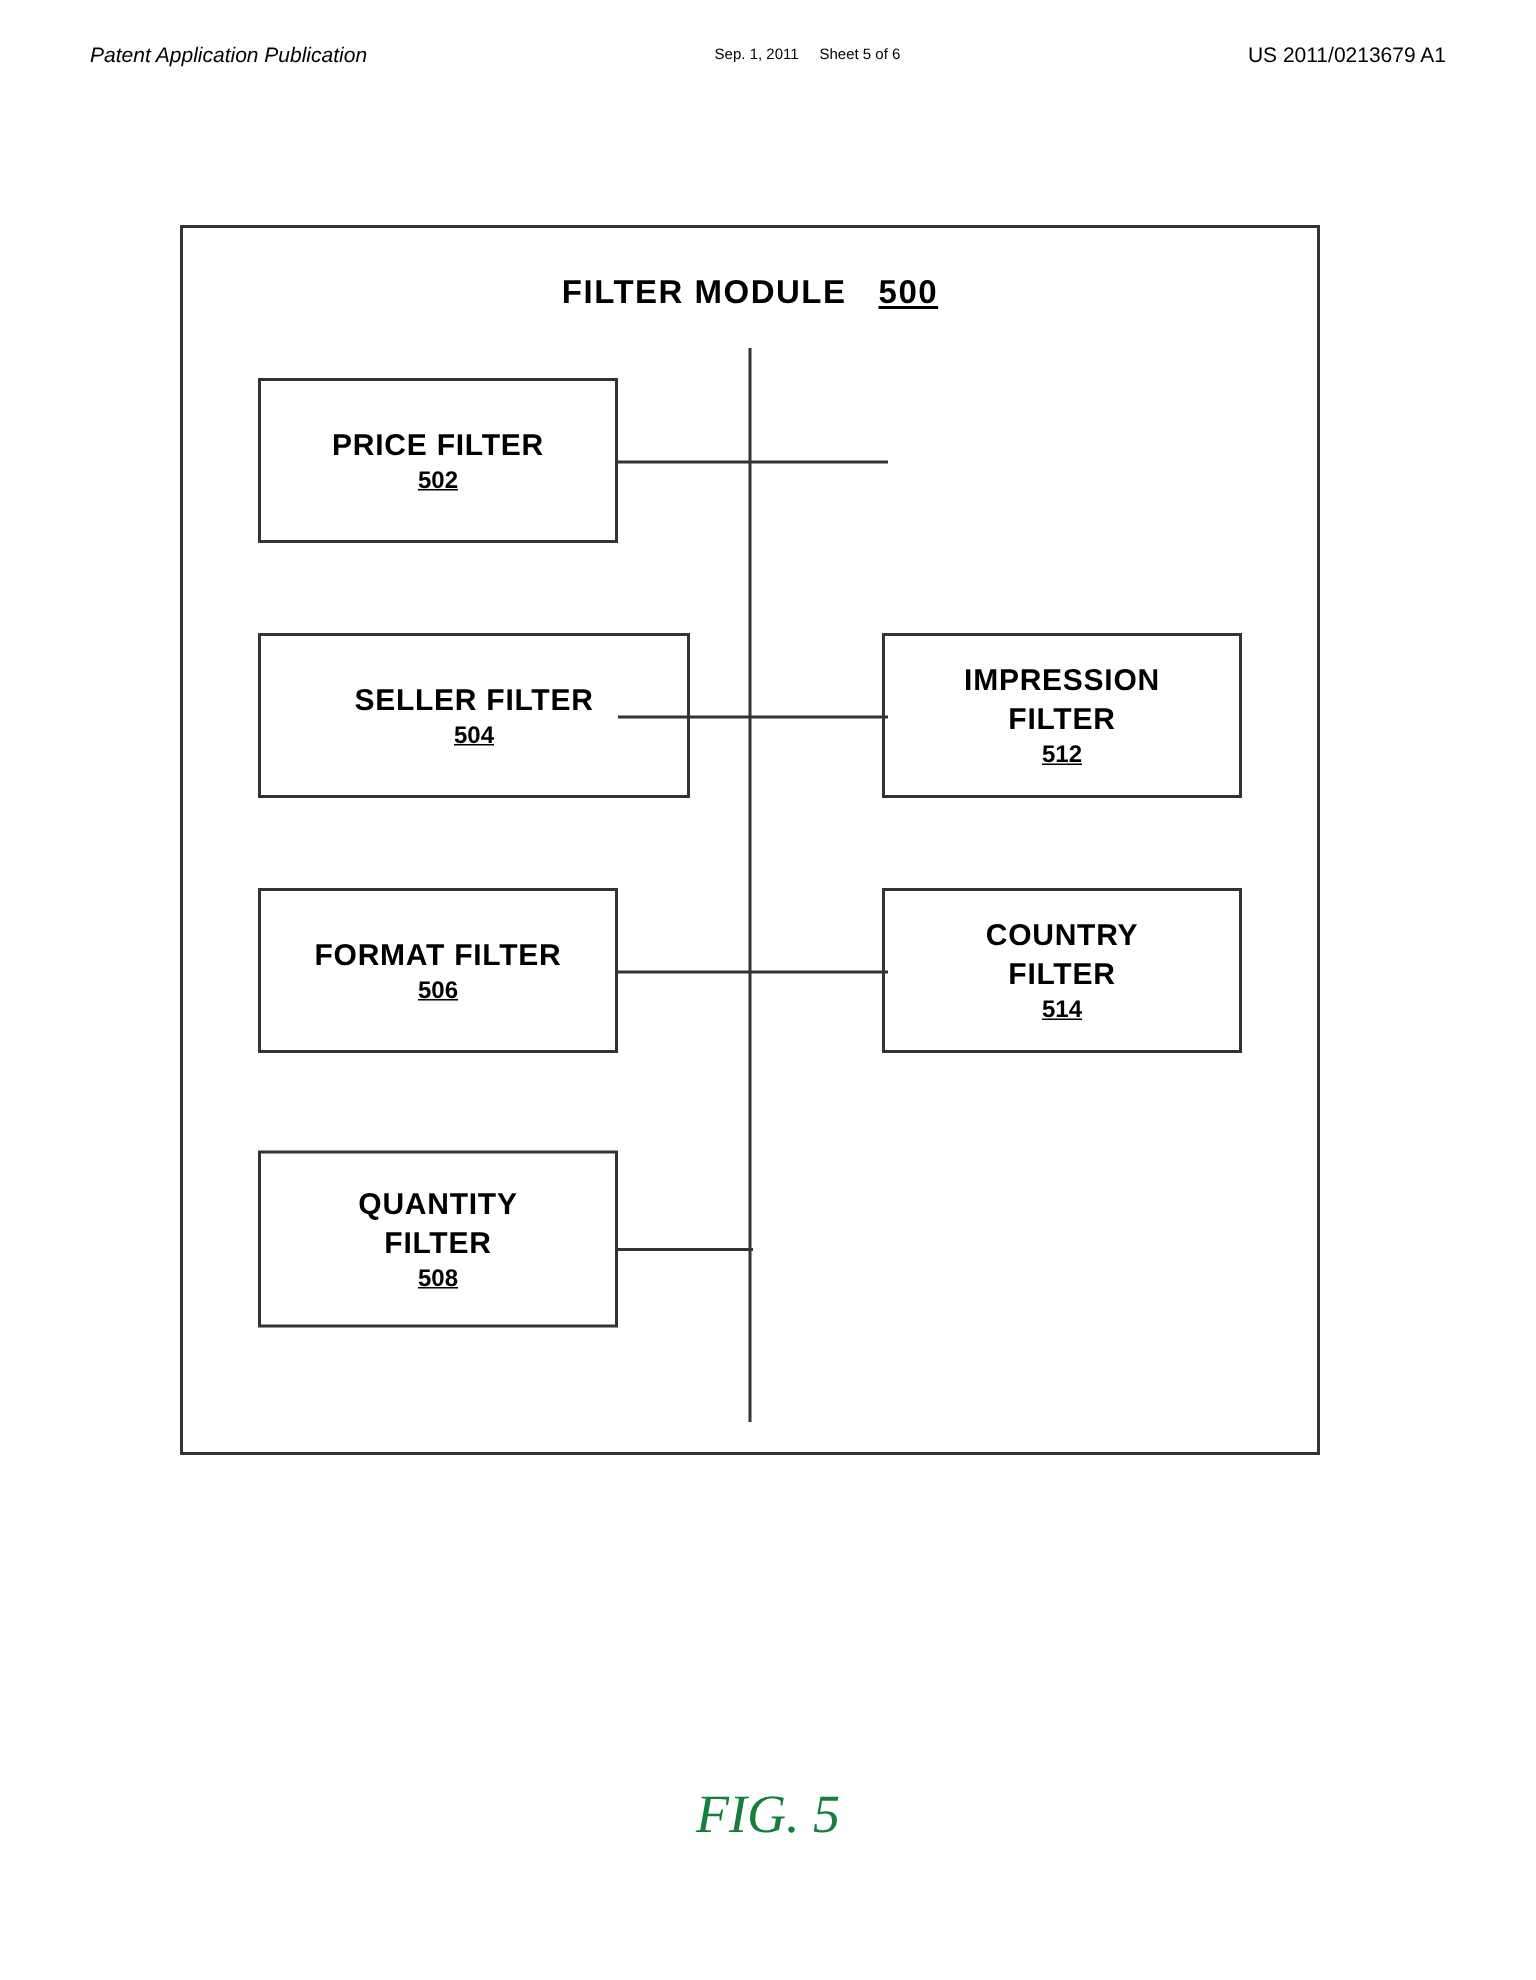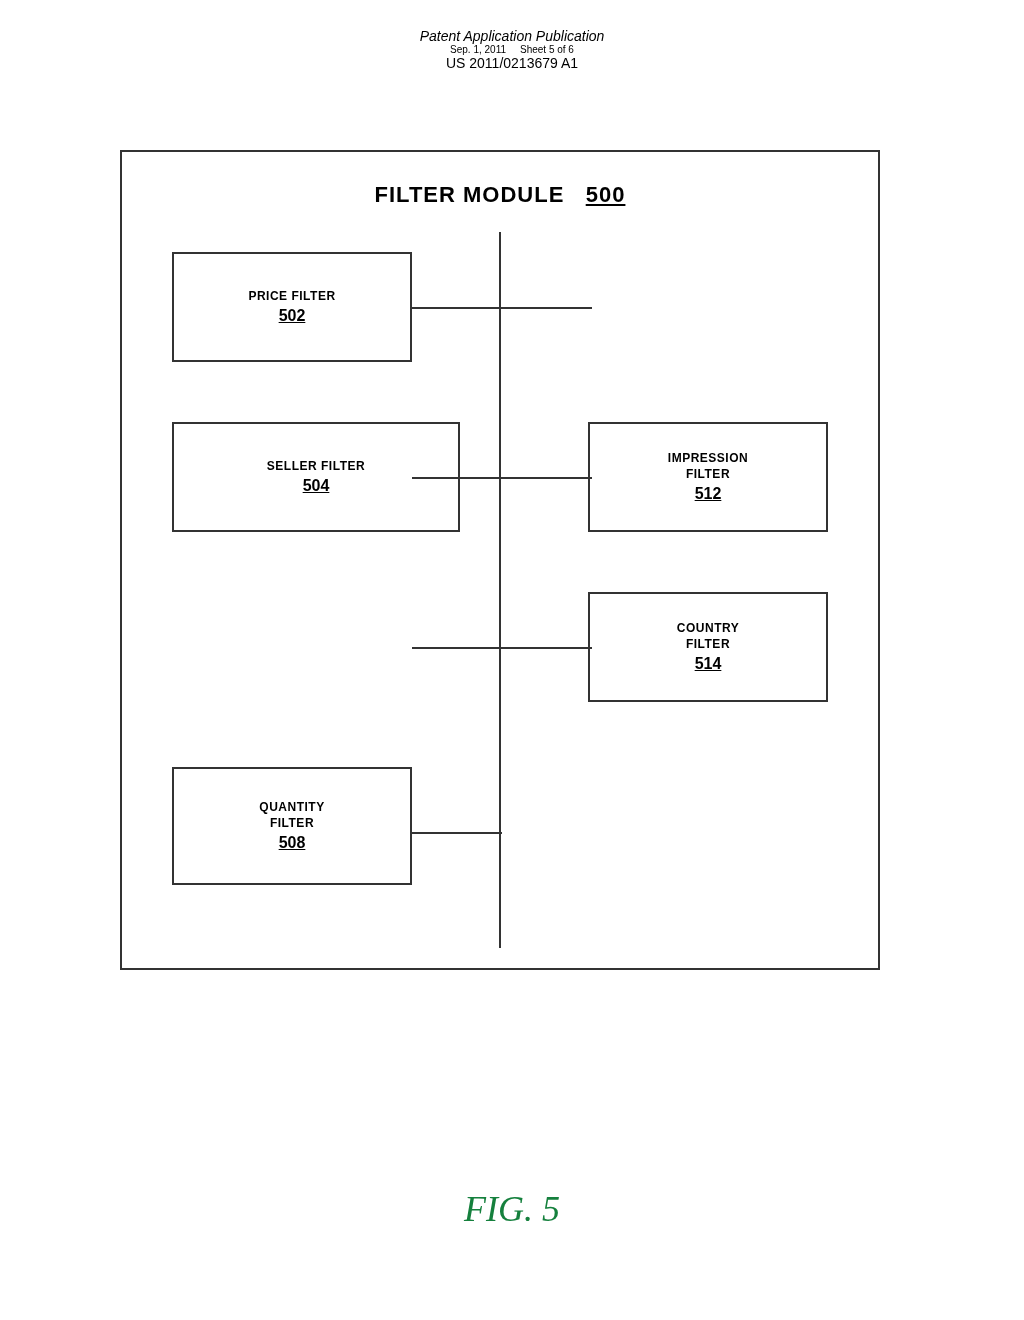--- a/index.html
+++ b/index.html
@@ -26,21 +26,20 @@
 
     
     .header {
       position: absolute;
       top: 28px;
       left: 60px;
       right: 60px;
       display: flex;
       justify-content: space-between;
       align-items: center;
-      flex-direction: column;
     }
 
     .header-left {
       font-size: 14px;
       color: #000;
       font-style: italic;
     }
 
     .header-center {
       font-size: 10px;
@@ -98,21 +97,21 @@
       border: 2px solid #333;
       display: flex;
       flex-direction: column;
       align-items: center;
       justify-content: center;
       text-align: center;
       background: #fff;
     }
 
     .filter-box .box-title {
-      font-size: 12px;
+      font-size: 20px;
       font-weight: bold;
       color: #000;
       letter-spacing: 0.5px;
       line-height: 1.3;
     }
 
     .filter-box .box-number {
       font-size: 16px;
       font-weight: bold;
       color: #000;
@@ -182,20 +181,24 @@
 
     <div class="connector-line" style="left: 290px; top: 325px; width: 90px;"></div>
 
     <div class="filter-box" style="right: 50px; top: 270px; width: 240px; height: 110px;">
       <span class="box-title">IMPRESSION<br>FILTER</span>
       <span class="box-number">512</span>
     </div>
 
     <div class="connector-line" style="left: 380px; top: 325px; width: 90px;"></div>
 
+    <div class="filter-box" style="left: 50px; top: 440px; width: 240px; height: 110px;">
+      <span class="box-title">FORMAT FILTER</span>
+      <span class="box-number">506</span>
+    </div>
 
     <div class="connector-line" style="left: 290px; top: 495px; width: 90px;"></div>
 
     <div class="filter-box" style="right: 50px; top: 440px; width: 240px; height: 110px;">
       <span class="box-title">COUNTRY<br>FILTER</span>
       <span class="box-number">514</span>
     </div>
 
     <div class="connector-line" style="left: 380px; top: 495px; width: 90px;"></div>
 

